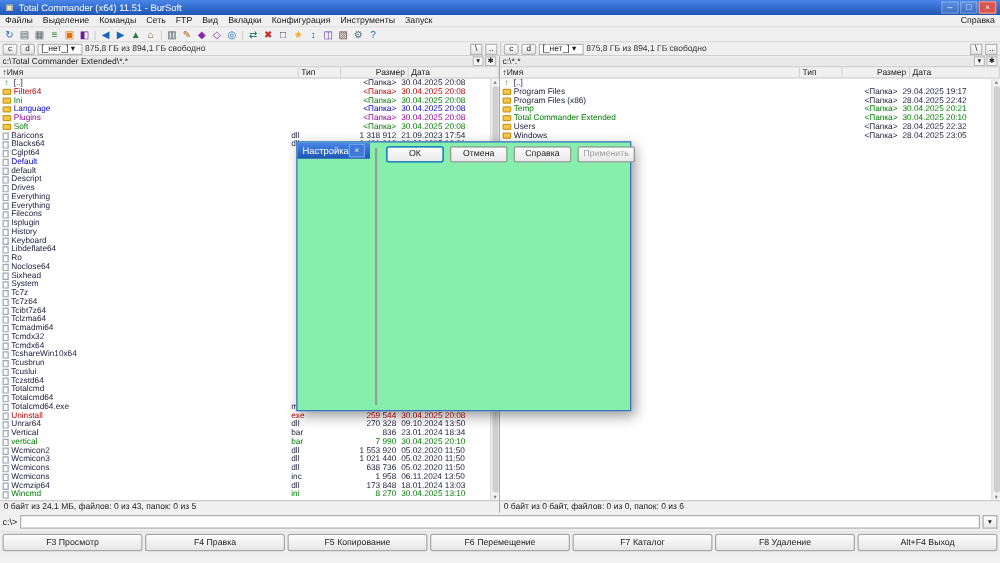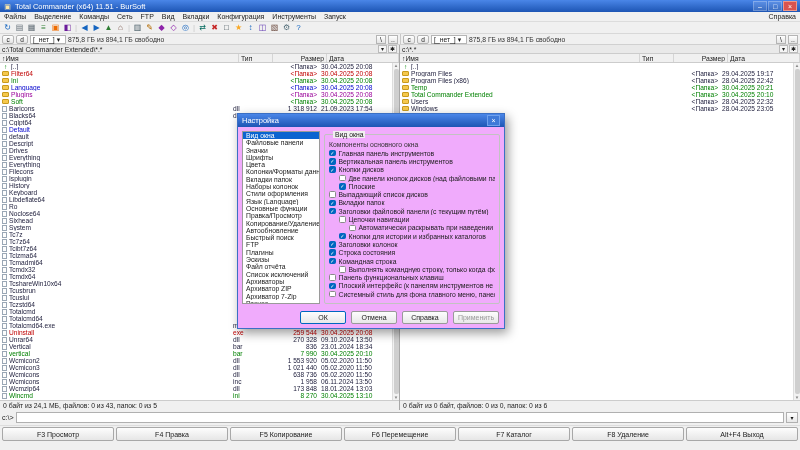--- a/index.html
+++ b/index.html
@@ -46,21 +46,21 @@
 .fi.up{color:#0a8a0a;font-size:6.5px;width:7px;text-align:center;font-weight:bold}
 .vscroll{position:absolute;top:0;right:0;width:7px;height:100%;background:#f2f2f2;border-left:1px solid #ddd;display:flex;flex-direction:column;align-items:center;font-size:4.5px;color:#888}
 .vthumb{flex:1;width:5px;background:#cfcfcf;border-radius:2px;margin:1px 0}
 .panel-status{height:10px;border-top:1px solid #ccc;background:#f0f0f0;display:flex;align-items:center;padding:0 3px;font-size:6.8px;color:#222;white-space:nowrap;overflow:hidden}
 .cmdline{height:16px;background:#f0f0f0;display:flex;align-items:center;gap:2px;padding:0 2px;font-size:7.2px;border-bottom:1px solid #ddd}
 .cmd-input{flex:1;height:11px;background:#fff;border:1px solid #b0b0b0}
 .cmd-drop{width:12px;height:11px;border:1px solid #b0b0b0;background:linear-gradient(#fff,#e8e8e8);text-align:center;line-height:10px;font-size:6px}
 .fkeys{height:16px;display:flex;gap:2px;padding:1px 2px;background:#f0f0f0}
 .fkey{flex:1;border:1px solid #a8a8a8;background:linear-gradient(#fdfdfd,#e6e6e6);border-radius:2px;display:flex;align-items:center;justify-content:center;font-size:7px;white-space:nowrap;overflow:hidden}
 .bottomstrip{height:8px;background:#f0f0f0}
-.dialog{position:absolute;left:237px;top:113px;width:268px;height:216px;background:#f0abfc;border:1px solid #3a6fc4;box-shadow:3px 4px 10px rgba(0,0,0,.4);display:flex;flex-direction:column;z-index:50}
+.dialog{position:absolute;left:237px;top:113px;width:268px;height:216px;background:#86efac;border:1px solid #3a6fc4;box-shadow:3px 4px 10px rgba(0,0,0,.4);display:flex;z-index:50}
 .dialog-title{height:13px;background:linear-gradient(180deg,#4a86e8,#1d55b4);color:#fff;display:flex;align-items:center;padding:0 4px;font-size:7.5px;flex:none}
 .dlg-close{margin-left:auto;width:13px;height:11px;display:flex;align-items:center;justify-content:center;background:#3e79d8;border:1px solid #6ea0ec;color:#fff;font-size:7px}
 .dialog-body{flex:1;display:flex;gap:4px;padding:4px;overflow:hidden}
 .catlist{width:78px;background:#fff;border:1px solid #9a9a9a;overflow:hidden;font-size:6.8px}
 .cat{height:7.3px;line-height:7.3px;padding:0 3px;white-space:nowrap;overflow:hidden}
 .cat.selected{background:#0a64d0;color:#fff}
 .gbwrap{flex:1;position:relative;padding-top:3px;display:flex;overflow:hidden}
 .group-title{position:absolute;top:0;left:9px;background:#f0f0f0;padding:0 2px;font-size:6.8px;z-index:2}
 .groupbox{flex:1;border:1px solid #c2c2c2;border-radius:2px;padding:6px 4px 2px;overflow:hidden;font-size:6.8px}
 .section-label{height:8px;line-height:8px;color:#333;white-space:nowrap;overflow:hidden}

